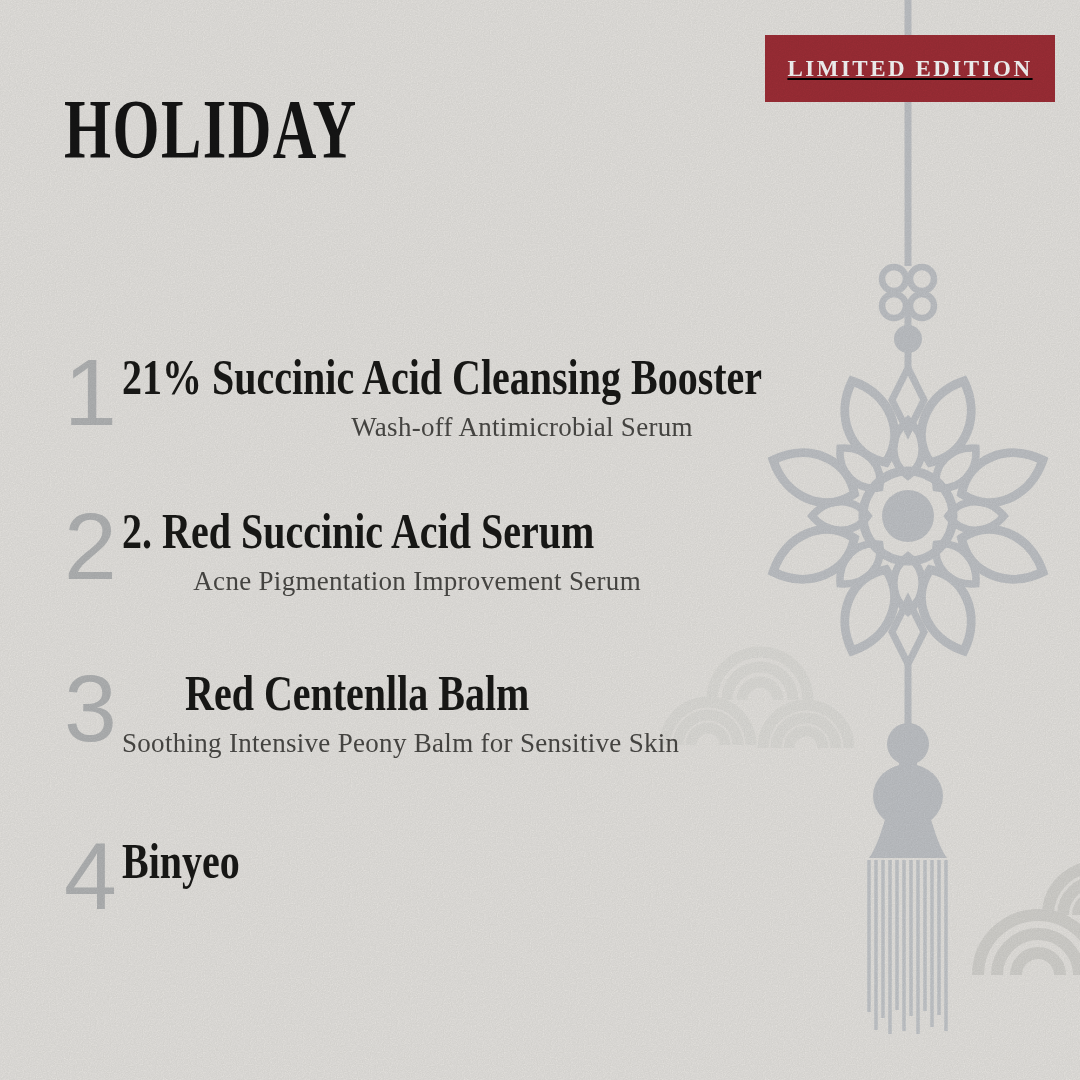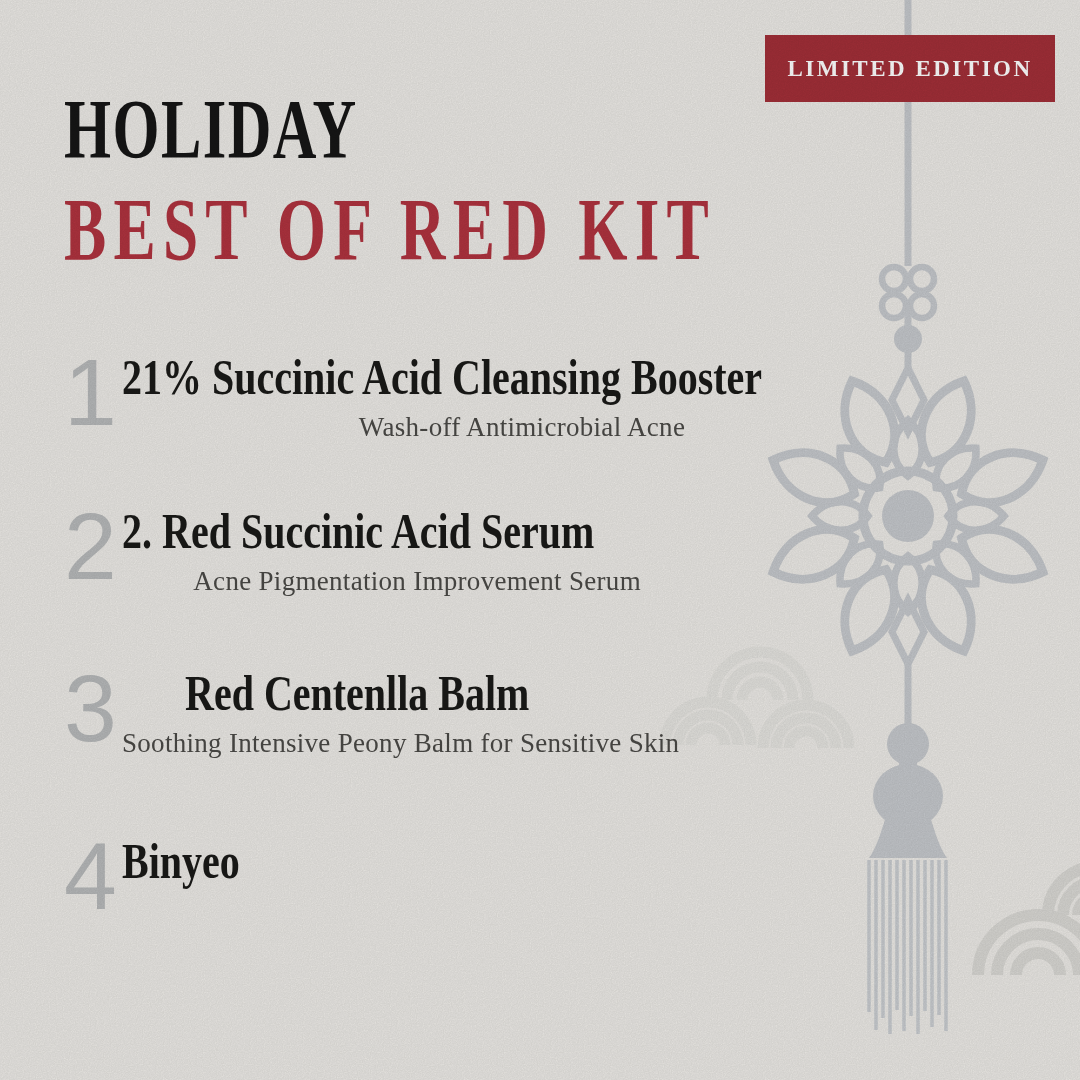--- a/index.html
+++ b/index.html
@@ -10,21 +10,21 @@
     overflow:hidden;
     font-family:"Liberation Serif", serif;
   }
   
   .decor-svg{position:absolute;top:0;left:0;z-index:1;}
   .noise-layer{position:absolute;top:0;left:0;z-index:6;pointer-events:none;}
   
   .badge{
     position:absolute;left:765px;top:35px;width:290px;height:67px;
     z-index:4;
-    display:flex;align-items:center;justify-content:center;
+    display:flex;align-items:center;justify-content:center;text-decoration:underline;
   }
   .badge-label{
     color:#fff;font-size:23px;font-weight:700;letter-spacing:2.5px;
     font-family:"Liberation Serif", serif;
   }
   
   .headline{position:absolute;left:64px;top:88px;z-index:3;}
   .headline .line{display:block;white-space:nowrap;}
   .hl1{
     font-size:84px;font-weight:700;color:#161616;line-height:1.0;
@@ -160,28 +160,27 @@
       </g>
     </g>
   </svg>
 
   <div class="badge" style="background: rgb(162, 47, 56);">
     <span class="badge-label">LIMITED EDITION</span>
   </div>
 
   <div class="headline">
     <span class="line"><span class="hl1" style="color: rgb(22, 22, 22);">HOLIDAY</span></span>
-    <span class="line"><span class="hl2" style="color: rgb(176, 51, 63);">BEST OF RED KIT</span></span>
   </div>
 
   <div class="item item-1">
     <div class="item-number">1</div>
     <div class="item-text">
       <div class="item-title">21% Succinic Acid Cleansing Booster</div>
-      <div class="item-subtitle">Wash-off Antimicrobial Acne</div>
+      <div class="item-subtitle">Wash-off Antimicrobial Serum</div>
     </div>
   </div>
 
   <div class="item item-2">
     <div class="item-number">2</div>
     <div class="item-text">
       <div class="item-title">2. Red Succinic Acid Serum</div>
       <div class="item-subtitle">Acne Pigmentation Improvement Serum</div>
     </div>
   </div>

